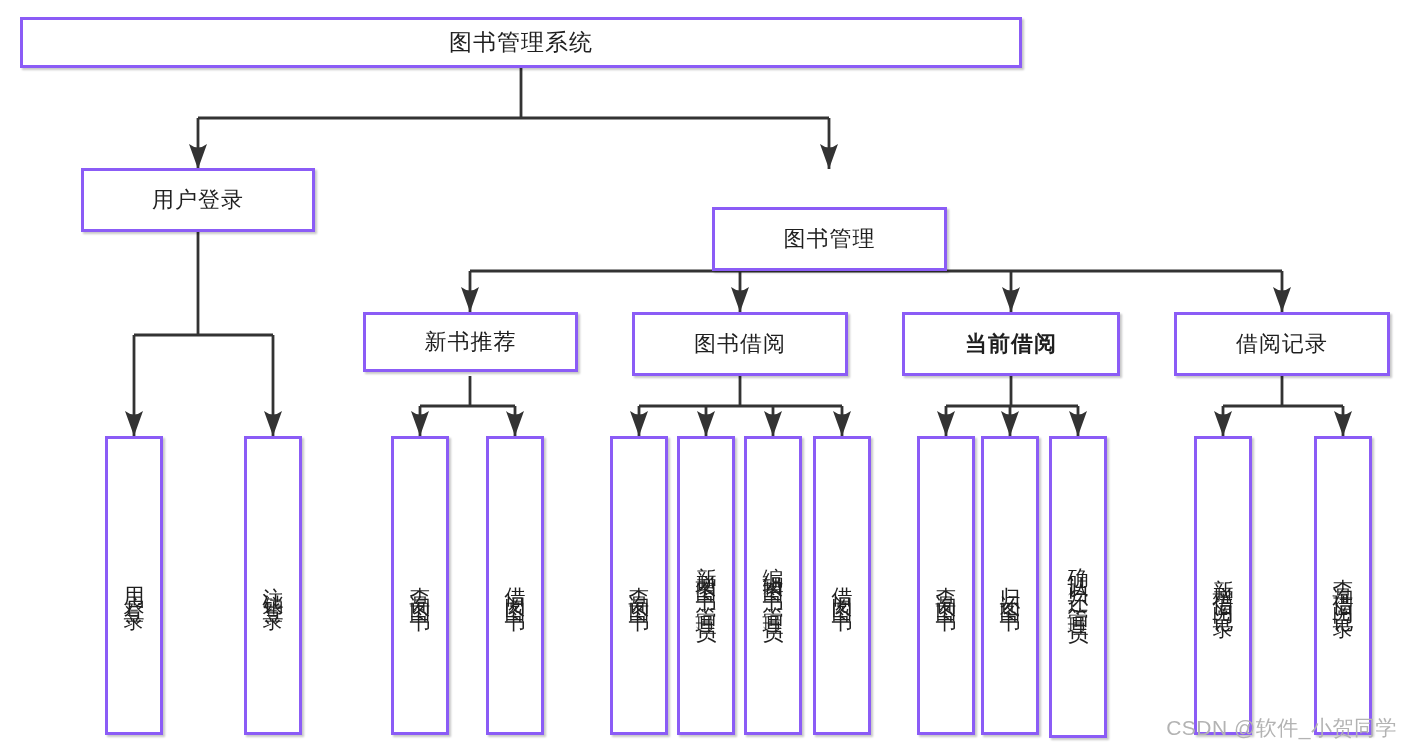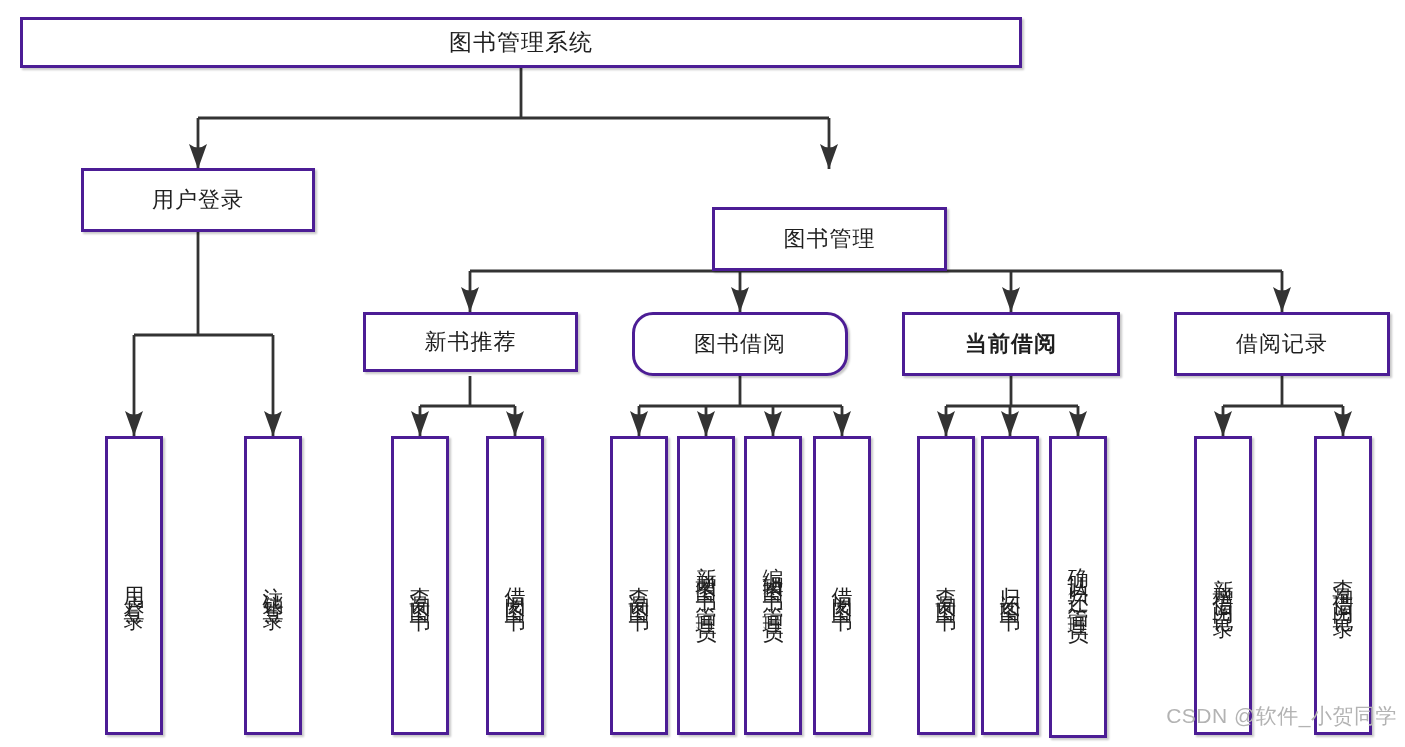--- a/index.html
+++ b/index.html
@@ -4,33 +4,33 @@
 <style>
   html,body{margin:0;padding:0;}
   body{
     width:1405px;height:747px;background:#ffffff;overflow:hidden;
     font-family:"Liberation Sans",sans-serif;
   }
   .stage{position:relative;width:1405px;height:747px;background:#ffffff;}
   .wires{position:absolute;left:0;top:0;width:1405px;height:747px;}
   .node{
     position:absolute;box-sizing:border-box;
-    background:#ffffff;border:3px solid #4c1d95;
+    background:#ffffff;border:3px solid #8b5cf6;
     box-shadow:2px 2px 2px rgba(0,0,0,0.22);
     display:flex;align-items:center;justify-content:center;
     color:#1f1f1f;
   }
   .node.h{font-size:22px;letter-spacing:1px;white-space:nowrap;}
   .node.root{font-size:23px;}
   .leaf .vtext{
     writing-mode:vertical-rl;text-orientation:mixed;
     font-size:21px;line-height:1.15;letter-spacing:8px;
   }
   .watermark{
-    position:absolute;right:8px;bottom:17px;
+    position:absolute;right:8px;bottom:5px;
     font-size:21px;color:#b3b3b3;letter-spacing:0.5px;white-space:nowrap;
   }
 </style>
 </head>
 <body>
 
 <div class="stage">
 
   <svg class="wires" width="1405" height="747" viewBox="0 0 1405 747">
     <defs>
@@ -84,21 +84,21 @@
   <div class="node h" style="left:81px;top:168px;width:234px;height:64px;">
     <span>用户登录</span>
   </div>
   <div class="node h" style="left:712px;top:168px;width:235px;height:64px;margin-top:39px;">
     <span>图书管理</span>
   </div>
 
   <div class="node h" style="left:363px;top:312px;width:215px;height:60px;">
     <span>新书推荐</span>
   </div>
-  <div class="node h" style="left:632px;top:312px;width:216px;height:64px;border-radius:21px;">
+  <div class="node h" style="left:632px;top:312px;width:216px;height:64px;">
     <span>图书借阅</span>
   </div>
   <div class="node h" style="left:902px;top:312px;width:218px;height:64px;font-weight:bold;">
     <span>当前借阅</span>
   </div>
   <div class="node h" style="left:1174px;top:312px;width:216px;height:64px;">
     <span>借阅记录</span>
   </div>
 
   <div class="node leaf" style="left:105px;top:436px;width:58px;height:299px;">

